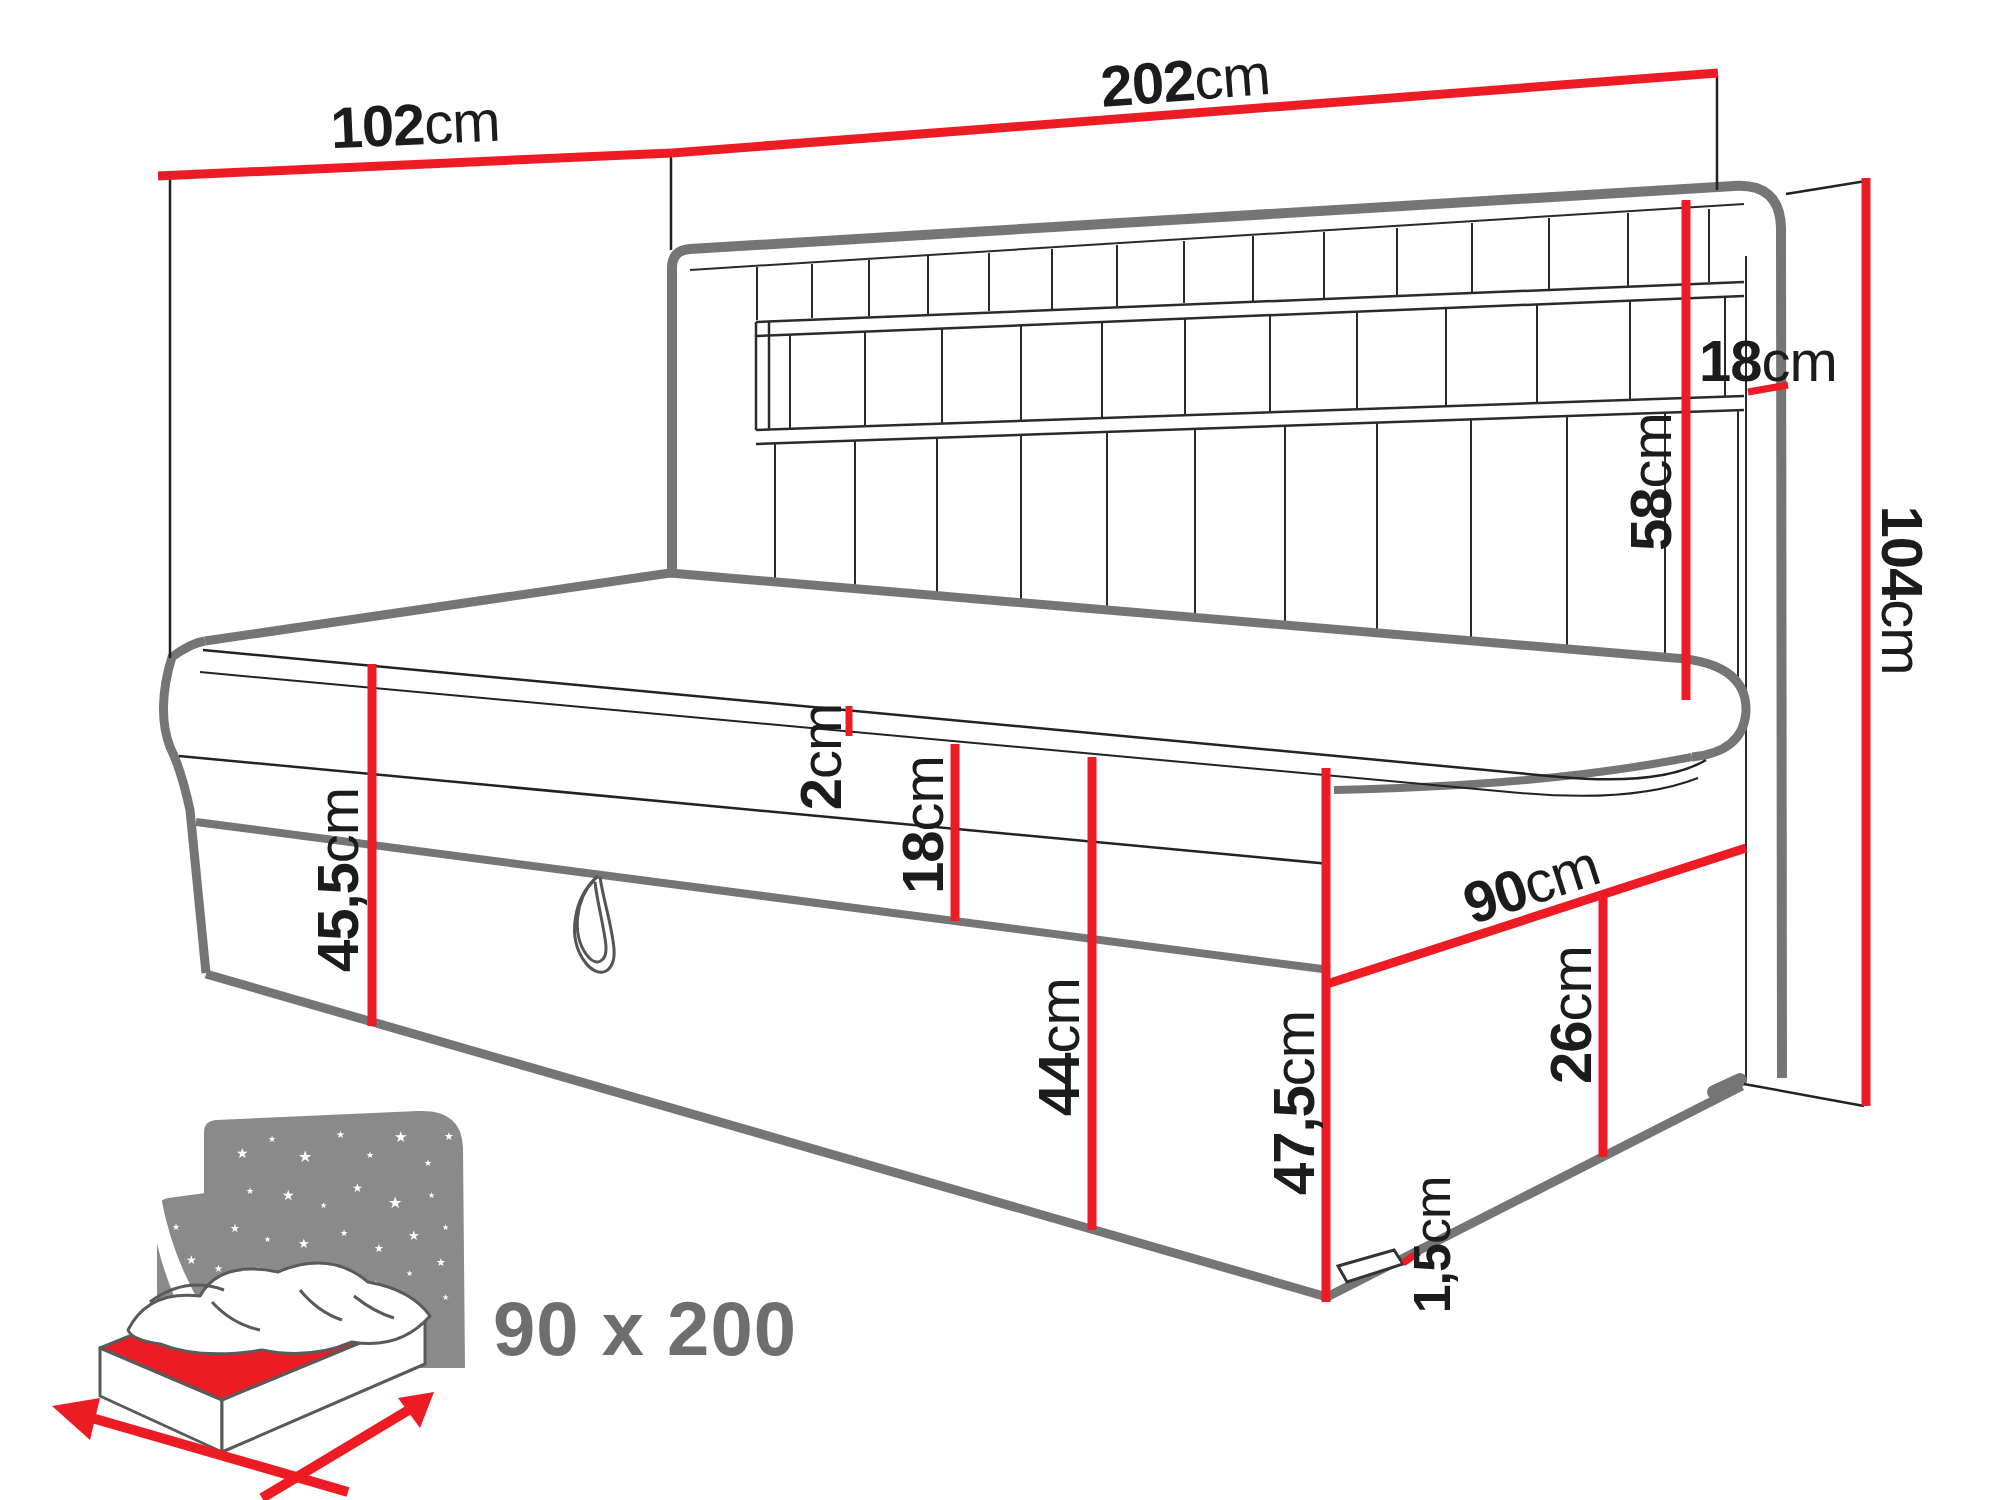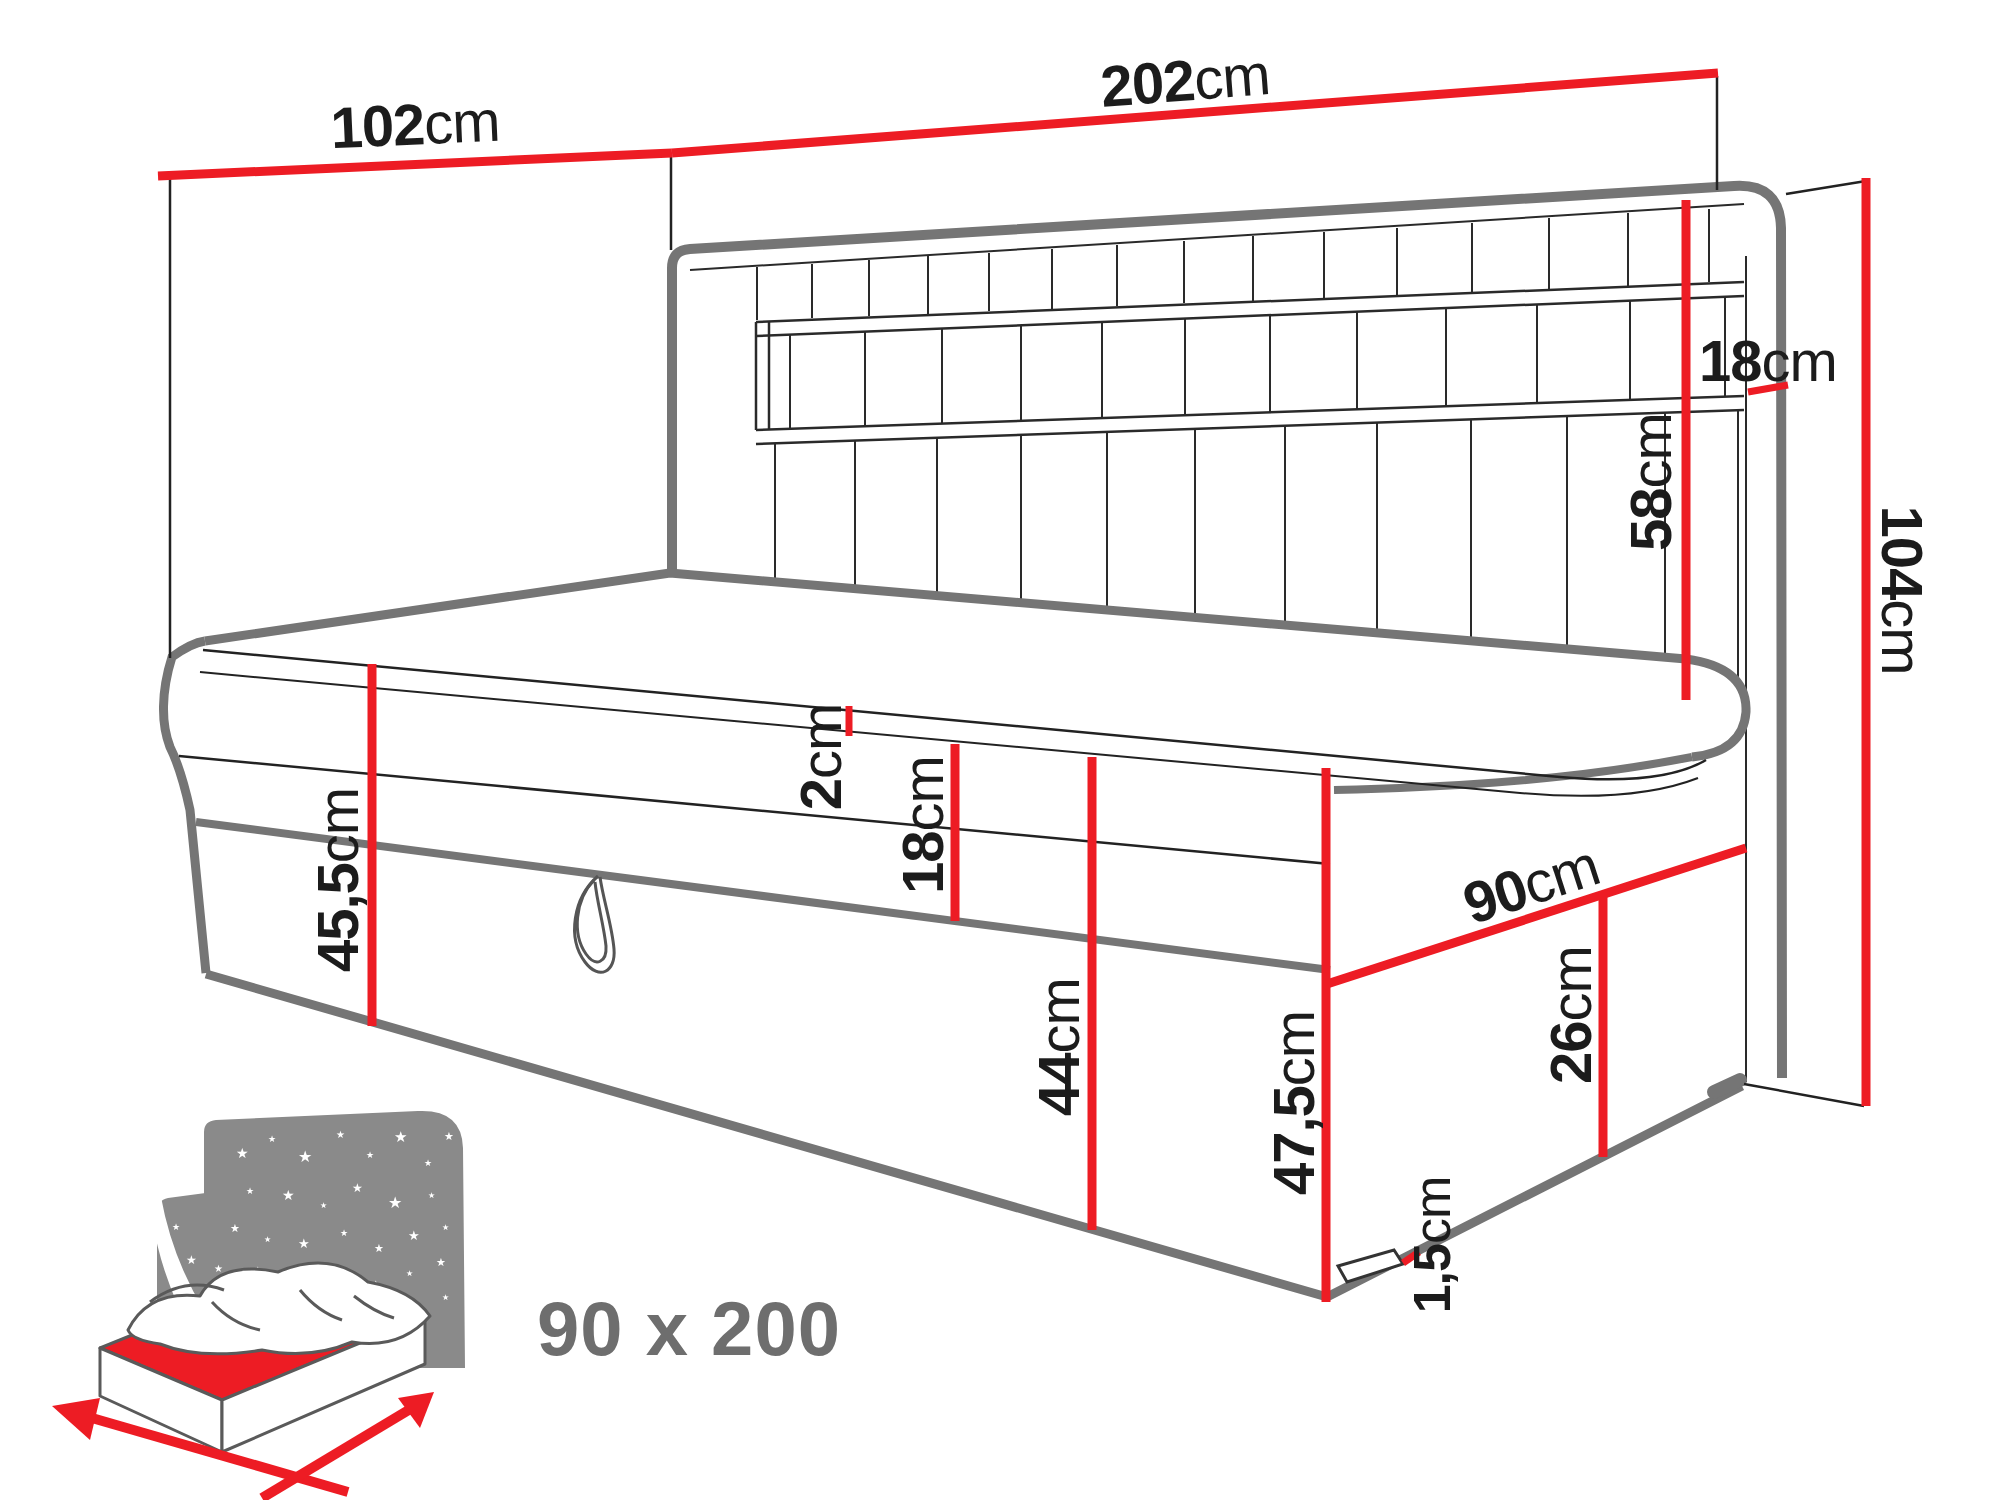--- a/index.html
+++ b/index.html
@@ -5,21 +5,21 @@
   html,body{margin:0;padding:0;background:#fff;}
   #stage{position:relative;width:2000px;height:1500px;background:#ffffff;overflow:hidden;
          font-family:"Liberation Sans", sans-serif;}
   #lineart{position:absolute;left:0;top:0;}
   .dim{position:absolute;white-space:nowrap;color:#1c1c1c;
        font:700 58px "Liberation Sans", sans-serif;
        transform:translate(-50%,-50%) rotate(var(--r,0deg));
        transform-origin:center center;letter-spacing:-1px;}
   .dim .unit{font-weight:400;}
   .size-label{position:absolute;color:#6e6e6e;font:700 76px "Liberation Sans", sans-serif;
-       transform:translate(-50%,-50%);letter-spacing:1px;margin-left:44px;}
+       transform:translate(-50%,-50%);letter-spacing:1px;}
 </style>
 </head>
 <body>
 
 <div id="stage">
 
 <svg id="lineart" width="2000" height="1500" viewBox="0 0 2000 1500">
 
   <g fill="none">
 

